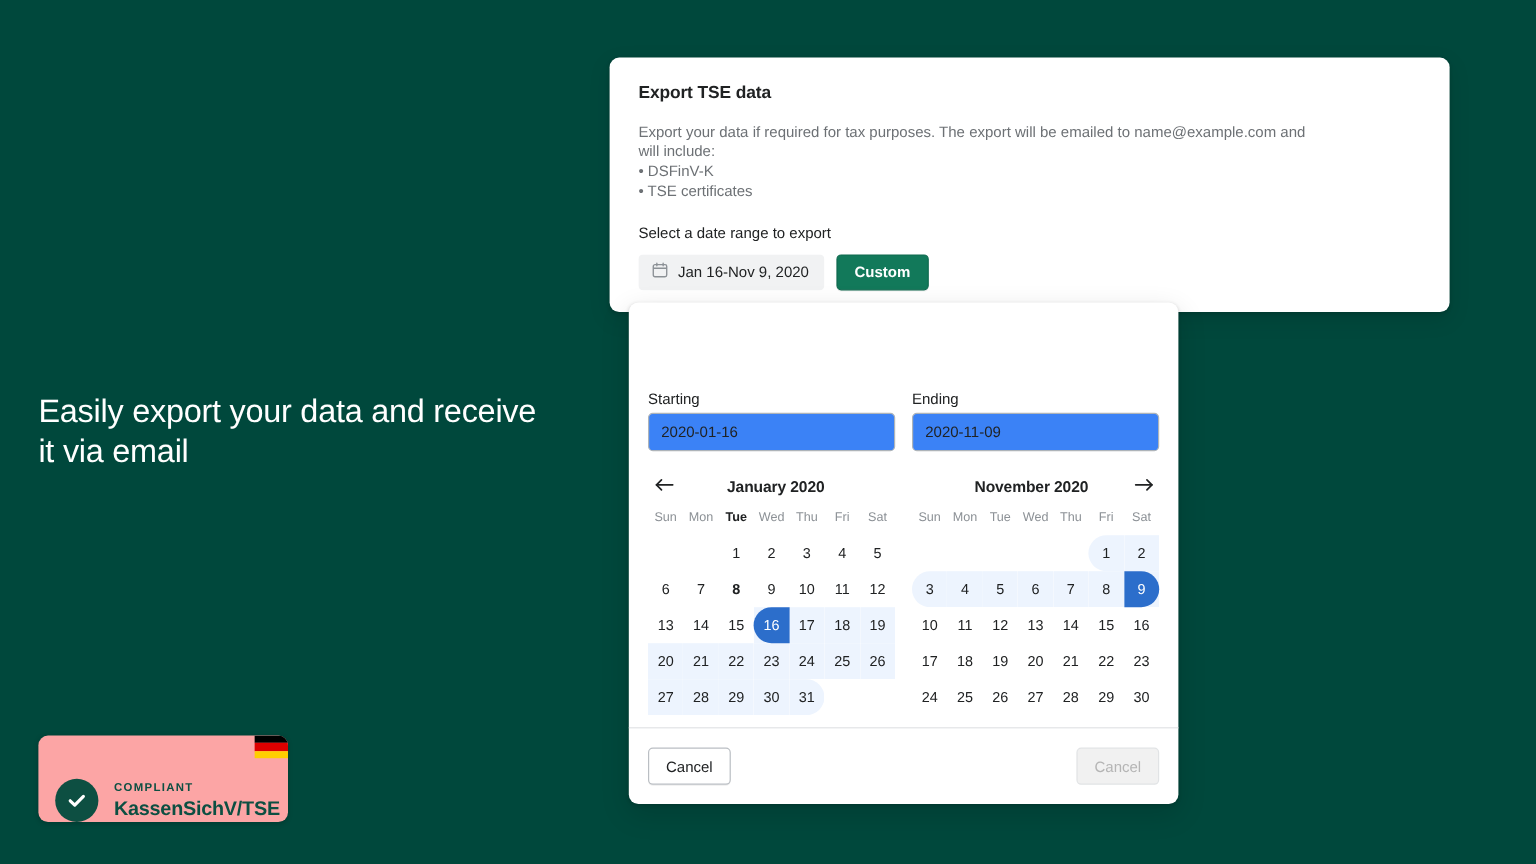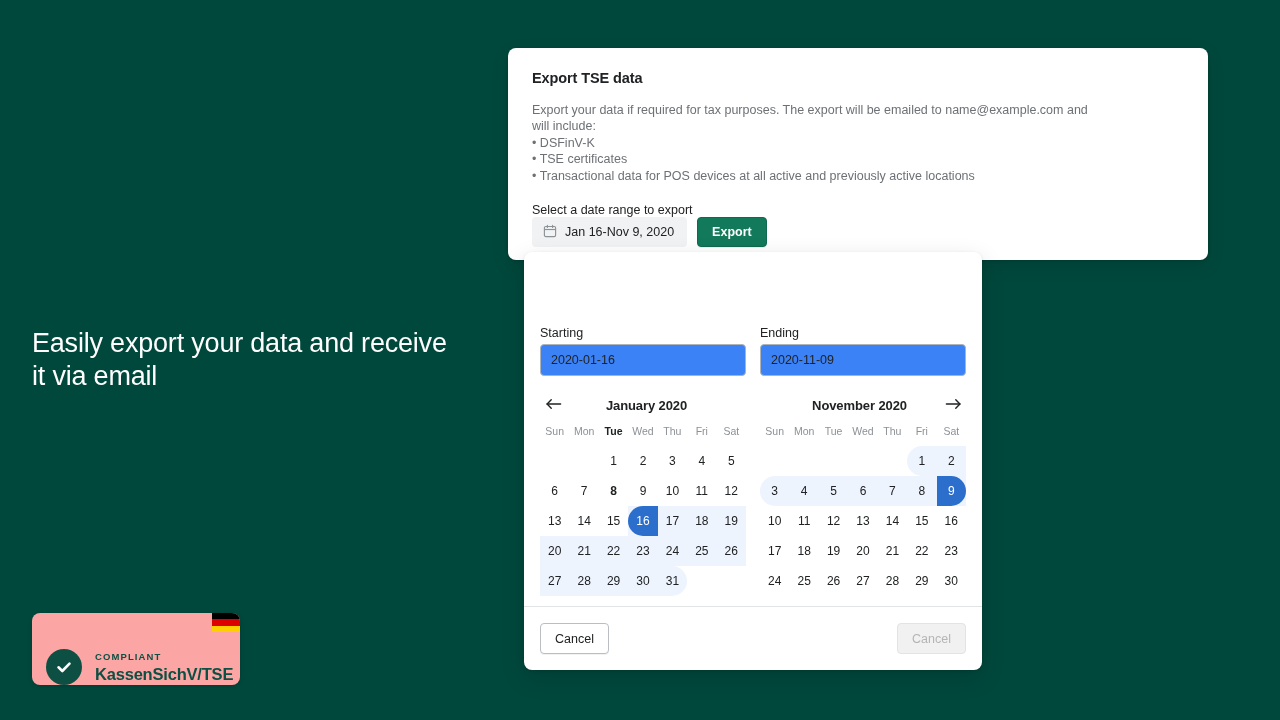--- a/index.html
+++ b/index.html
@@ -101,21 +101,21 @@
     font-size: 12.5px;
     line-height: 1.33;
     color: #6D7175;
   }
   .card-bullets li::before { content: "• "; }
   .field-label {
     margin-top: 19px;
     font-size: 12.5px;
     color: #202223;
   }
-  .actions { margin-top: 0; display: flex; align-items: center; gap: 10px; }
+  .actions { margin-top: 11px; display: flex; align-items: center; gap: 10px; }
   .range-btn {
     height: 30px;
     background: #F1F2F3;
     border: 1px solid transparent;
     border-radius: 4px;
     padding: 0 12px 0 10px;
     display: flex; align-items: center; gap: 8px;
     font-size: 12.5px;
     color: #202223;
     cursor: pointer;
@@ -301,35 +301,34 @@
       <i class="flag-gold"></i>
   </div>
 </div>
 
 <div class="export-card">
   <div class="card-title">Export TSE data</div>
   <div class="card-body">Export your data if required for tax purposes. The export will be emailed to name@example.com and will include:</div>
   <ul class="card-bullets">
     <li>DSFinV-K</li>
     <li>TSE certificates</li>
-    <li>Transactional data for POS devices at all active and previously active locations</li>
   </ul>
   <div class="field-label">Select a date range to export</div>
   <div class="actions">
     <button class="range-btn">
       <span>
         <svg width="14" height="14" viewBox="0 0 16 16" aria-hidden="true">
           <rect x="1.6" y="2.9" width="12.8" height="11.5" rx="1.6" fill="none" stroke="#8C9196" stroke-width="1.3"></rect>
           <path d="M1.6 6.3 H14.4" stroke="#8C9196" stroke-width="1.3"></path>
           <path d="M5 1.6 V4.0 M11 1.6 V4.0" stroke="#8C9196" stroke-width="1.3" stroke-linecap="round"></path>
         </svg>
       </span>
       <span>Jan 16-Nov 9, 2020</span>
     </button>
-    <button class="export-btn">Export</button>
+    <button class="export-btn">Custom</button>
   </div>
 </div>
 
 <div class="popover">
   <div class="pop-body">
 
 
     <div class="two-col">
       <div class="col">
         <label class="lbl">Starting</label>

